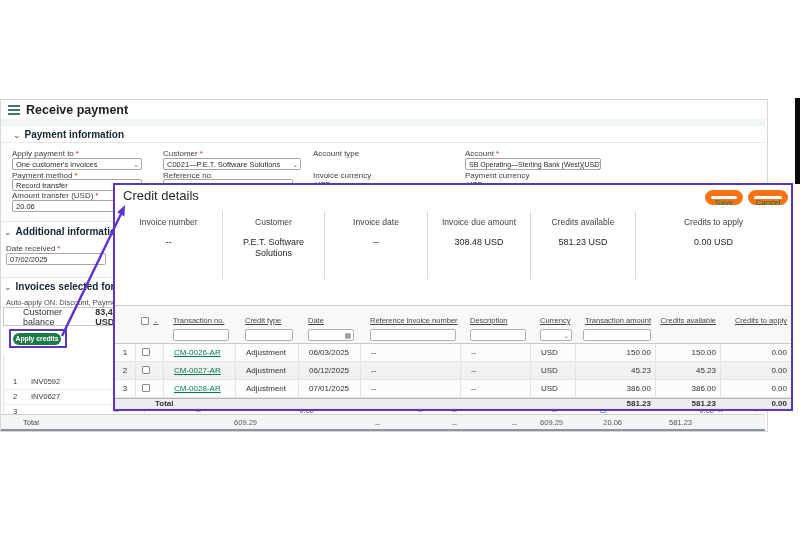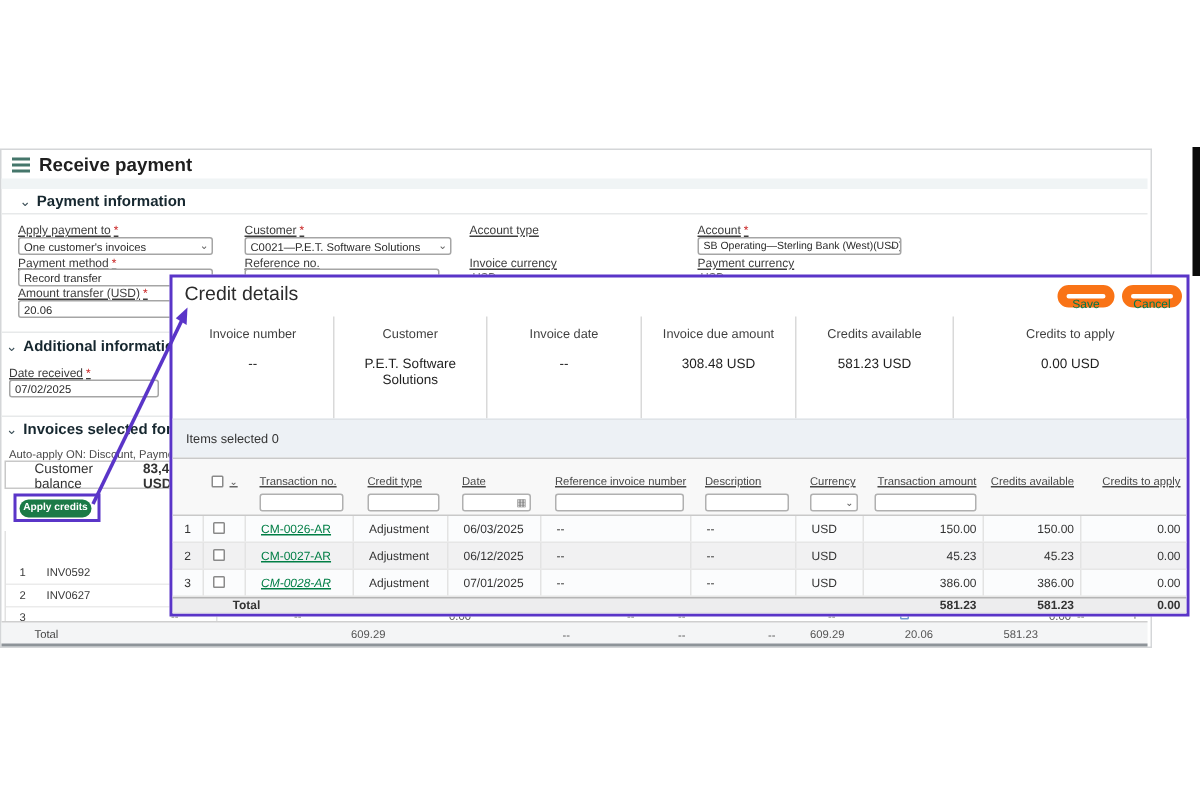--- a/index.html
+++ b/index.html
@@ -7,21 +7,21 @@
           font-family:"Liberation Sans","DejaVu Sans",sans-serif;color:#333;}
   .abs{position:absolute;}
   
   .page{position:absolute;left:0;top:99px;width:766px;height:331px;background:#fff;
         border:1px solid #d4d6d8;}
   .band{position:absolute;background:#f0f4f5;}
   .hr{position:absolute;height:1px;background:#e7e9ea;}
   .page-title{font-size:12.5px;font-weight:bold;color:#1f1f1f;white-space:nowrap;}
   .sect{font-size:10px;font-weight:bold;color:#16272f;white-space:nowrap;}
   .sect .chev{font-weight:normal;color:#3c5058;margin-right:4px;font-size:9px;}
-  .lbl{font-size:8px;line-height:9px;color:#3d3d3d;white-space:nowrap;text-decoration:underline;}
+  .lbl{font-size:8px;line-height:9px;color:#3d3d3d;white-space:nowrap;}
   .req{color:#c81e1e;margin-left:2px;}
   .sel,.inp{position:absolute;background:#fff;border:1px solid #a5a5a5;border-radius:2px;
             font-size:7.5px;line-height:11px;color:#2b2b2b;padding:0 3px;height:12px;
             white-space:nowrap;overflow:hidden;box-sizing:border-box;}
   .sel{padding-right:10px;}
   .sel .chev{position:absolute;right:2px;top:1px;color:#666;font-size:7px;line-height:9px;}
   .plain-usd{font-size:7.5px;color:#2b2b2b;}
   .hamb span{display:block;width:12px;height:2px;background:#45766b;margin-bottom:2px;}
   
   .balance-box{position:absolute;border:1px solid #c8c8c8;background:#fff;display:flex;
@@ -204,23 +204,20 @@
       <div class="sum-col" style="width:105px;">
         <div class="sum-lbl">Credits available</div>
         <div class="sum-val">581.23 USD</div>
       </div>
       <div class="sum-col" style="width:156px;">
         <div class="sum-lbl">Credits to apply</div>
         <div class="sum-val">0.00 USD</div>
       </div>
     </div>
 
-    <div class="strip">
-      <span style="position:absolute;left:9px;top:7px;">Items selected 0</span>
-    </div>
 
     <div class="thead">
       <div class="cb" style="left:26px;top:11px;"></div>
       <span class="th-lbl" style="left:38px;top:11px;font-size:6.5px;color:#666;">⌄</span>
       <span class="th-lbl" style="left:58px;">Transaction no.</span>
       <span class="th-lbl" style="left:130px;">Credit type</span>
       <span class="th-lbl" style="left:193px;">Date</span>
       <span class="th-lbl" style="left:255px;">Reference invoice number</span>
       <span class="th-lbl" style="left:355px;">Description</span>
       <span class="th-lbl" style="left:425px;">Currency</span>
@@ -268,21 +265,21 @@
       <div class="cell vline" style="left:415px;width:45px;padding-left:10px;">USD</div>
       <div class="cell vline ralign" style="left:460px;width:80px;padding-right:4px;">45.23</div>
       <div class="cell vline ralign" style="left:540px;width:65px;padding-right:4px;">45.23</div>
       <div class="cell vline ralign" style="left:605px;width:71px;padding-right:4px;">0.00</div>
     </div>
     <div class="mrow even" style="top:195px;">
       <div class="cell" style="left:0;width:20px;text-align:center;">3</div>
       <div class="cell vline" style="left:20px;width:28px;">
           <div class="cb" style="left:6px;top:4px;"></div>
         </div>
-      <div class="cell vline" style="left:48px;width:72px;padding-left:10px;font-style:italic;"><a class="gl" href="#">CM-0028-AR</a></div>
+      <div class="cell vline" style="left:48px;width:72px;padding-left:10px;"><a class="gl" href="#">CM-0028-AR</a></div>
       <div class="cell vline" style="left:120px;width:63px;padding-left:10px;">Adjustment</div>
       <div class="cell vline" style="left:183px;width:62px;padding-left:10px;">07/01/2025</div>
       <div class="cell vline" style="left:245px;width:100px;padding-left:10px;">--</div>
       <div class="cell vline" style="left:345px;width:70px;padding-left:10px;">--</div>
       <div class="cell vline" style="left:415px;width:45px;padding-left:10px;">USD</div>
       <div class="cell vline ralign" style="left:460px;width:80px;padding-right:4px;">386.00</div>
       <div class="cell vline ralign" style="left:540px;width:65px;padding-right:4px;">386.00</div>
       <div class="cell vline ralign" style="left:605px;width:71px;padding-right:4px;">0.00</div>
     </div>
     <div class="mrow mtotal" style="top:213px;">

